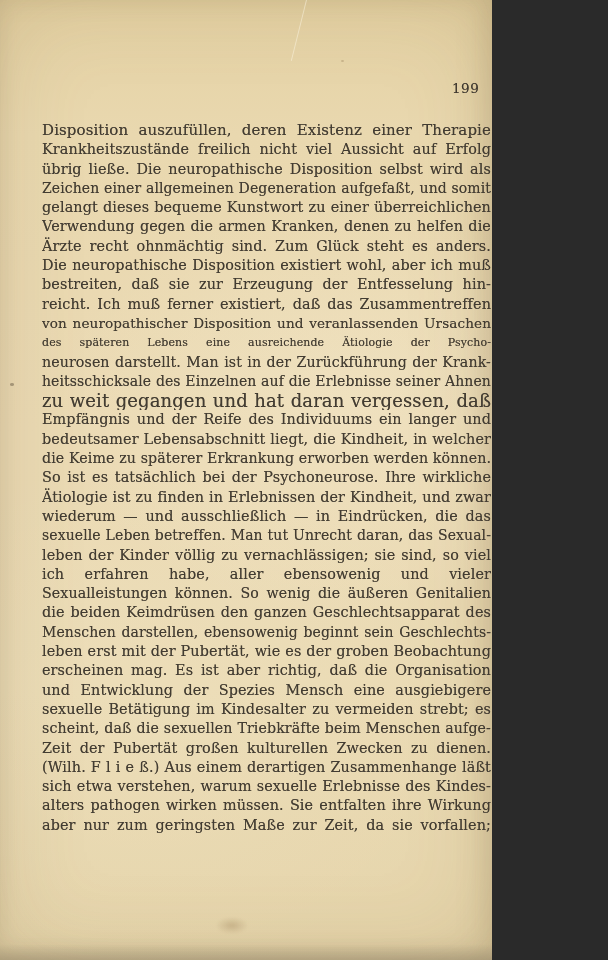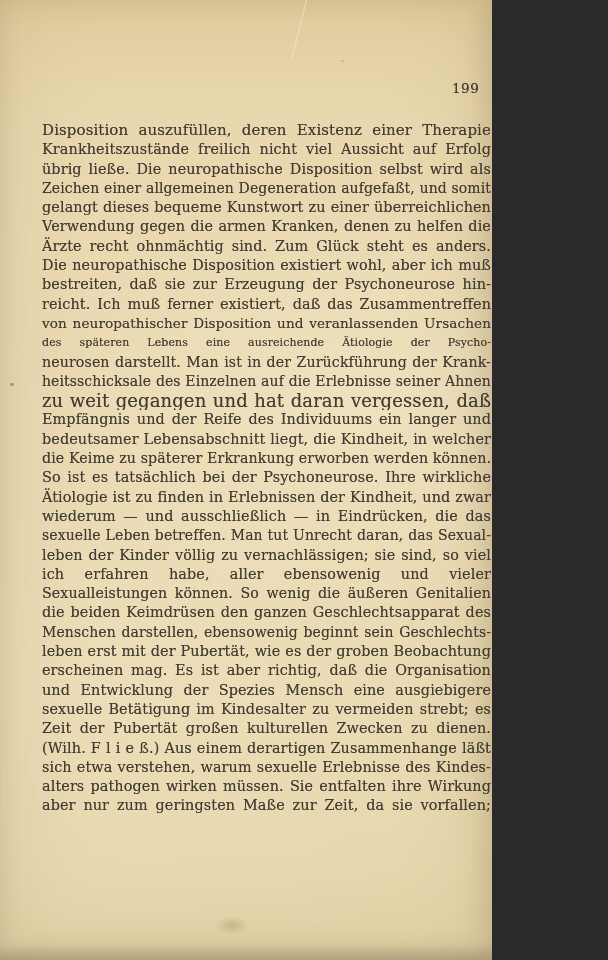--- a/index.html
+++ b/index.html
@@ -111,21 +111,21 @@
 
   <div class="text-block" id="text-block">
       <div class="text-line" style="font-size: 15px;">Disposition auszufüllen, deren Existenz einer Therapie solcher</div>
       <div class="text-line" style="">Krankheitszustände freilich nicht viel Aussicht auf Erfolg</div>
       <div class="text-line" style="">übrig ließe. Die neuropathische Disposition selbst wird als</div>
       <div class="text-line" style="font-size: 14px;">Zeichen einer allgemeinen Degeneration aufgefaßt, und somit</div>
       <div class="text-line" style="">gelangt dieses bequeme Kunstwort zu einer überreichlichen</div>
       <div class="text-line" style="">Verwendung gegen die armen Kranken, denen zu helfen die</div>
       <div class="text-line" style="">Ärzte recht ohnmächtig sind. Zum Glück steht es anders.</div>
       <div class="text-line" style="">Die neuropathische Disposition existiert wohl, aber ich muß</div>
-      <div class="text-line" style="">bestreiten, daß sie zur Erzeugung der Psychoneurose hin-</div>
+      <div class="text-line" style="">bestreiten, daß sie zur Erzeugung der Entfesselung hin-</div>
       <div class="text-line" style="">reicht. Ich muß ferner existiert, daß das Zusammentreffen</div>
       <div class="text-line" style="font-size: 13.6px;">von neuropathischer Disposition und veranlassenden Ursachen</div>
       <div class="text-line" style="font-size: 11px;">des späteren Lebens eine ausreichende Ätiologie der Psycho-</div>
       <div class="text-line" style="font-size: 14.2px;">neurosen darstellt. Man ist in der Zurückführung der Krank-</div>
       <div class="text-line" style="font-size: 14px;">heitsschicksale des Einzelnen auf die Erlebnisse seiner Ahnen</div>
       <div class="text-line" style="font-size: 18px;">zu weit gegangen und hat daran vergessen, daß zwischen der</div>
       <div class="text-line" style="">Empfängnis und der Reife des Individuums ein langer und</div>
       <div class="text-line" style="">bedeutsamer Lebensabschnitt liegt, die Kindheit, in welcher</div>
       <div class="text-line" style="font-size: 14.2px;">die Keime zu späterer Erkrankung erworben werden können.</div>
       <div class="text-line" style="">So ist es tatsächlich bei der Psychoneurose. Ihre wirkliche</div>
@@ -134,20 +134,21 @@
       <div class="text-line" style="font-size: 14px;">sexuelle Leben betreffen. Man tut Unrecht daran, das Sexual-</div>
       <div class="text-line" style="">leben der Kinder völlig zu vernachlässigen; sie sind, so viel</div>
       <div class="text-line" style="">ich erfahren habe, aller ebensowenig und vieler somatischen</div>
       <div class="text-line" style="font-size: 14.2px;">Sexualleistungen können. So wenig die äußeren Genitalien und</div>
       <div class="text-line" style="">die beiden Keimdrüsen den ganzen Geschlechtsapparat des</div>
       <div class="text-line" style="font-size: 14px;">Menschen darstellen, ebensowenig beginnt sein Geschlechts-</div>
       <div class="text-line" style="">leben erst mit der Pubertät, wie es der groben Beobachtung</div>
       <div class="text-line" style="">erscheinen mag. Es ist aber richtig, daß die Organisation</div>
       <div class="text-line" style="">und Entwicklung der Spezies Mensch eine ausgiebigere</div>
       <div class="text-line" style="">sexuelle Betätigung im Kindesalter zu vermeiden strebt; es</div>
+      <div class="text-line" style="font-size: 14.2px;">scheint, daß die sexuellen Triebkräfte beim Menschen aufge-</div>
       <div class="text-line" style="">Zeit der Pubertät großen kulturellen Zwecken zu dienen.</div>
       <div class="text-line" style="">(Wilh. F l i e ß.) Aus einem derartigen Zusammenhange läßt</div>
       <div class="text-line" style="">sich etwa verstehen, warum sexuelle Erlebnisse des Kindes-</div>
       <div class="text-line" style="">alters pathogen wirken müssen. Sie entfalten ihre Wirkung</div>
       <div class="text-line" style="">aber nur zum geringsten Maße zur Zeit, da sie vorfallen;</div>
     </div>
 
   <div class="artifact edge-right-strip"></div>
   <div class="artifact edge-right-line"></div>
   <div class="artifact crease-top-right"></div>

